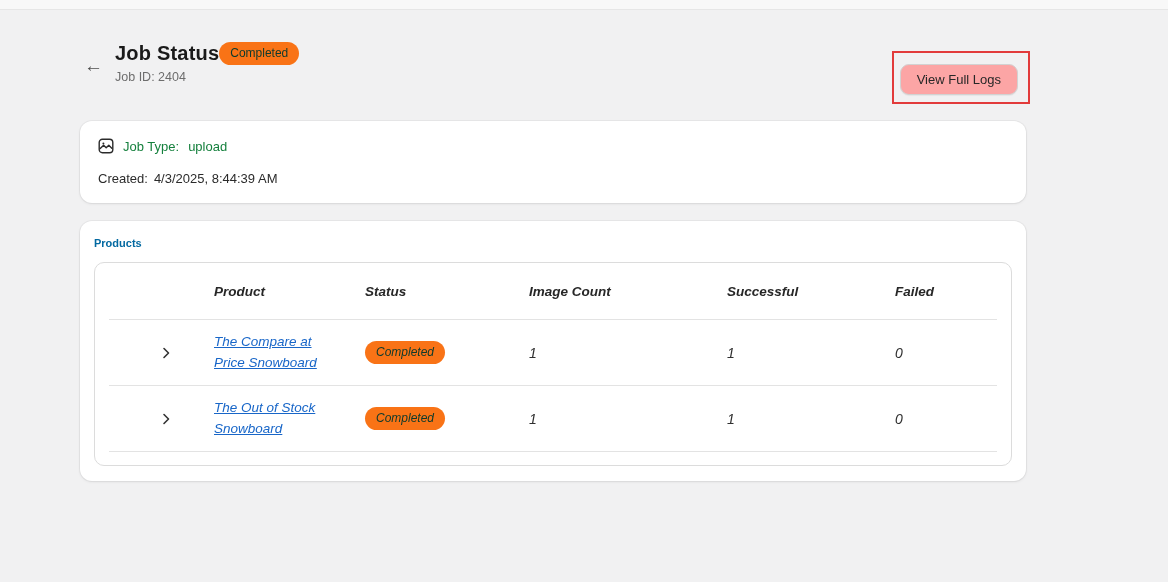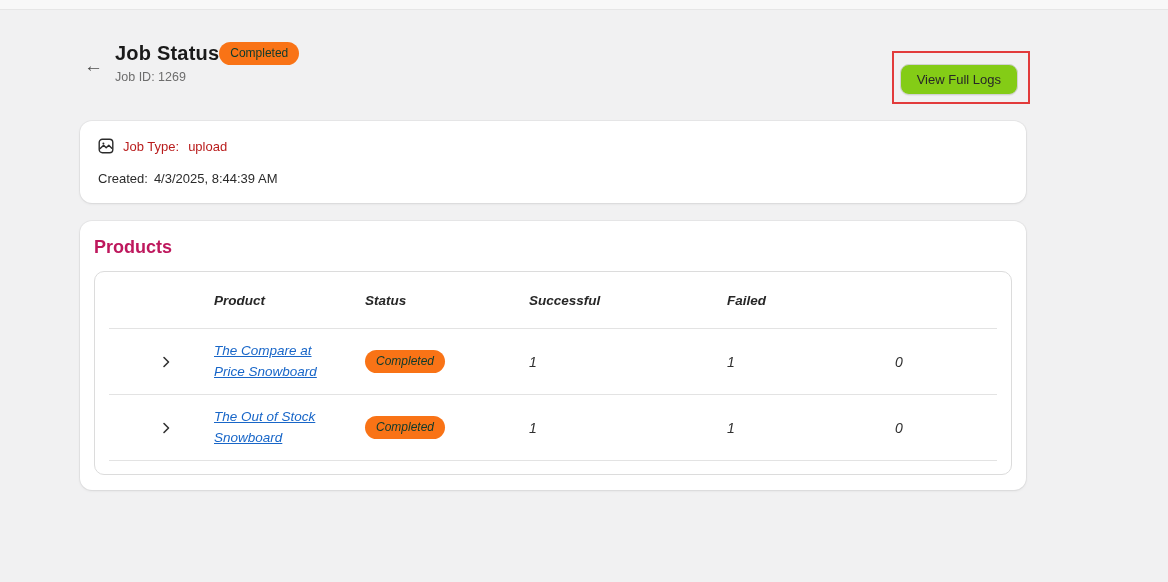--- a/index.html
+++ b/index.html
@@ -37,21 +37,21 @@
     font-size: 12px;
     padding: 4px 11px;
     border-radius: 999px;
     line-height: 1.2;
     white-space: nowrap;
   }
   .job-id { margin-top: 5px; font-size: 12.5px; color: #6d6d6d; }
 
   .logs-wrap { position: relative; margin-top: 22px; margin-right: 8px; }
   .logs-btn {
-    background: #84cc16;
+    background: #fca5a5;
     border: 1px solid #d2d2d2;
     border-radius: 9px;
     padding: 7px 16px;
     font-size: 13px;
     color: #272727;
     font-family: inherit;
     cursor: pointer;
     box-shadow: 0 1px 1px rgba(0,0,0,0.05);
     white-space: nowrap;
   }
@@ -62,29 +62,29 @@
     pointer-events: none;
   }
 
   
   .card {
     background: #ffffff;
     border-radius: 12px;
     box-shadow: 0 0 0 1px rgba(0,0,0,0.04), 0 1px 3px rgba(0,0,0,0.08);
   }
   .job-card { margin-top: 26px; padding: 17px 18px; }
-  .job-type-line { display: flex; align-items: center; gap: 9px; font-size: 13px; color: #b91c1c; }
+  .job-type-line { display: flex; align-items: center; gap: 9px; font-size: 13px; color: #15803d; }
   .job-type-line .value { font-weight: 400; }
   .icon-img { width: 16px; height: 16px; display: inline-block; }
   .dates-line { margin-top: 17px; font-size: 13px; color: #2b2b2b; display: flex; }
   .dates-line .pair { display: flex; gap: 6px; }
 
   
   .products-card { margin-top: 18px; padding: 16px 14px 15px; }
-  .products-heading { font-size: 18px; font-weight: 700; color: #be185d; }
+  .products-heading { font-size: 11px; font-weight: 700; color: #0369a1; }
   .table-box {
     margin-top: 13px;
     border: 1px solid #dcdcdc;
     border-radius: 10px;
     padding: 0 14px 13px;
     font-style: italic;
   }
   .trow {
     display: grid;
     grid-template-columns: 105px 151px 164px 198px 168px 1fr;
@@ -119,21 +119,21 @@
   <div class="header">
     <div class="header-left">
       <button class="back-btn">
         <span>←</span>
       </button>
       <div class="title-block">
         <div class="title-row">
           <h1 class="page-title">Job Status</h1>
           <span class="badge">Completed</span>
         </div>
-        <div class="job-id">Job ID: 1269</div>
+        <div class="job-id">Job ID: 2404</div>
       </div>
     </div>
     <div class="logs-wrap">
       <button class="logs-btn">View Full Logs</button>
       <div class="annotation-box"></div>
     </div>
   </div>
 
   <div class="card job-card">
     <div class="job-type-line">
@@ -155,20 +155,21 @@
 
   <div class="card products-card">
     <h2 class="products-heading">Products</h2>
 
     <div class="table-box">
 
       <div class="trow head">
         <div class="th"></div>
         <div class="th">Product</div>
         <div class="th">Status</div>
+        <div class="th">Image Count</div>
         <div class="th">Successful</div>
         <div class="th">Failed</div>
       </div>
 
       <div class="trow body-row">
         <div class="cell">
           <button class="expand-btn">
             <svg width="14" height="14" viewBox="0 0 14 14" fill="none" stroke="#333" stroke-width="1.6" stroke-linecap="round" stroke-linejoin="round">
                 <path d="M5 2.5 L9.5 7 L5 11.5"></path>
               </svg>

